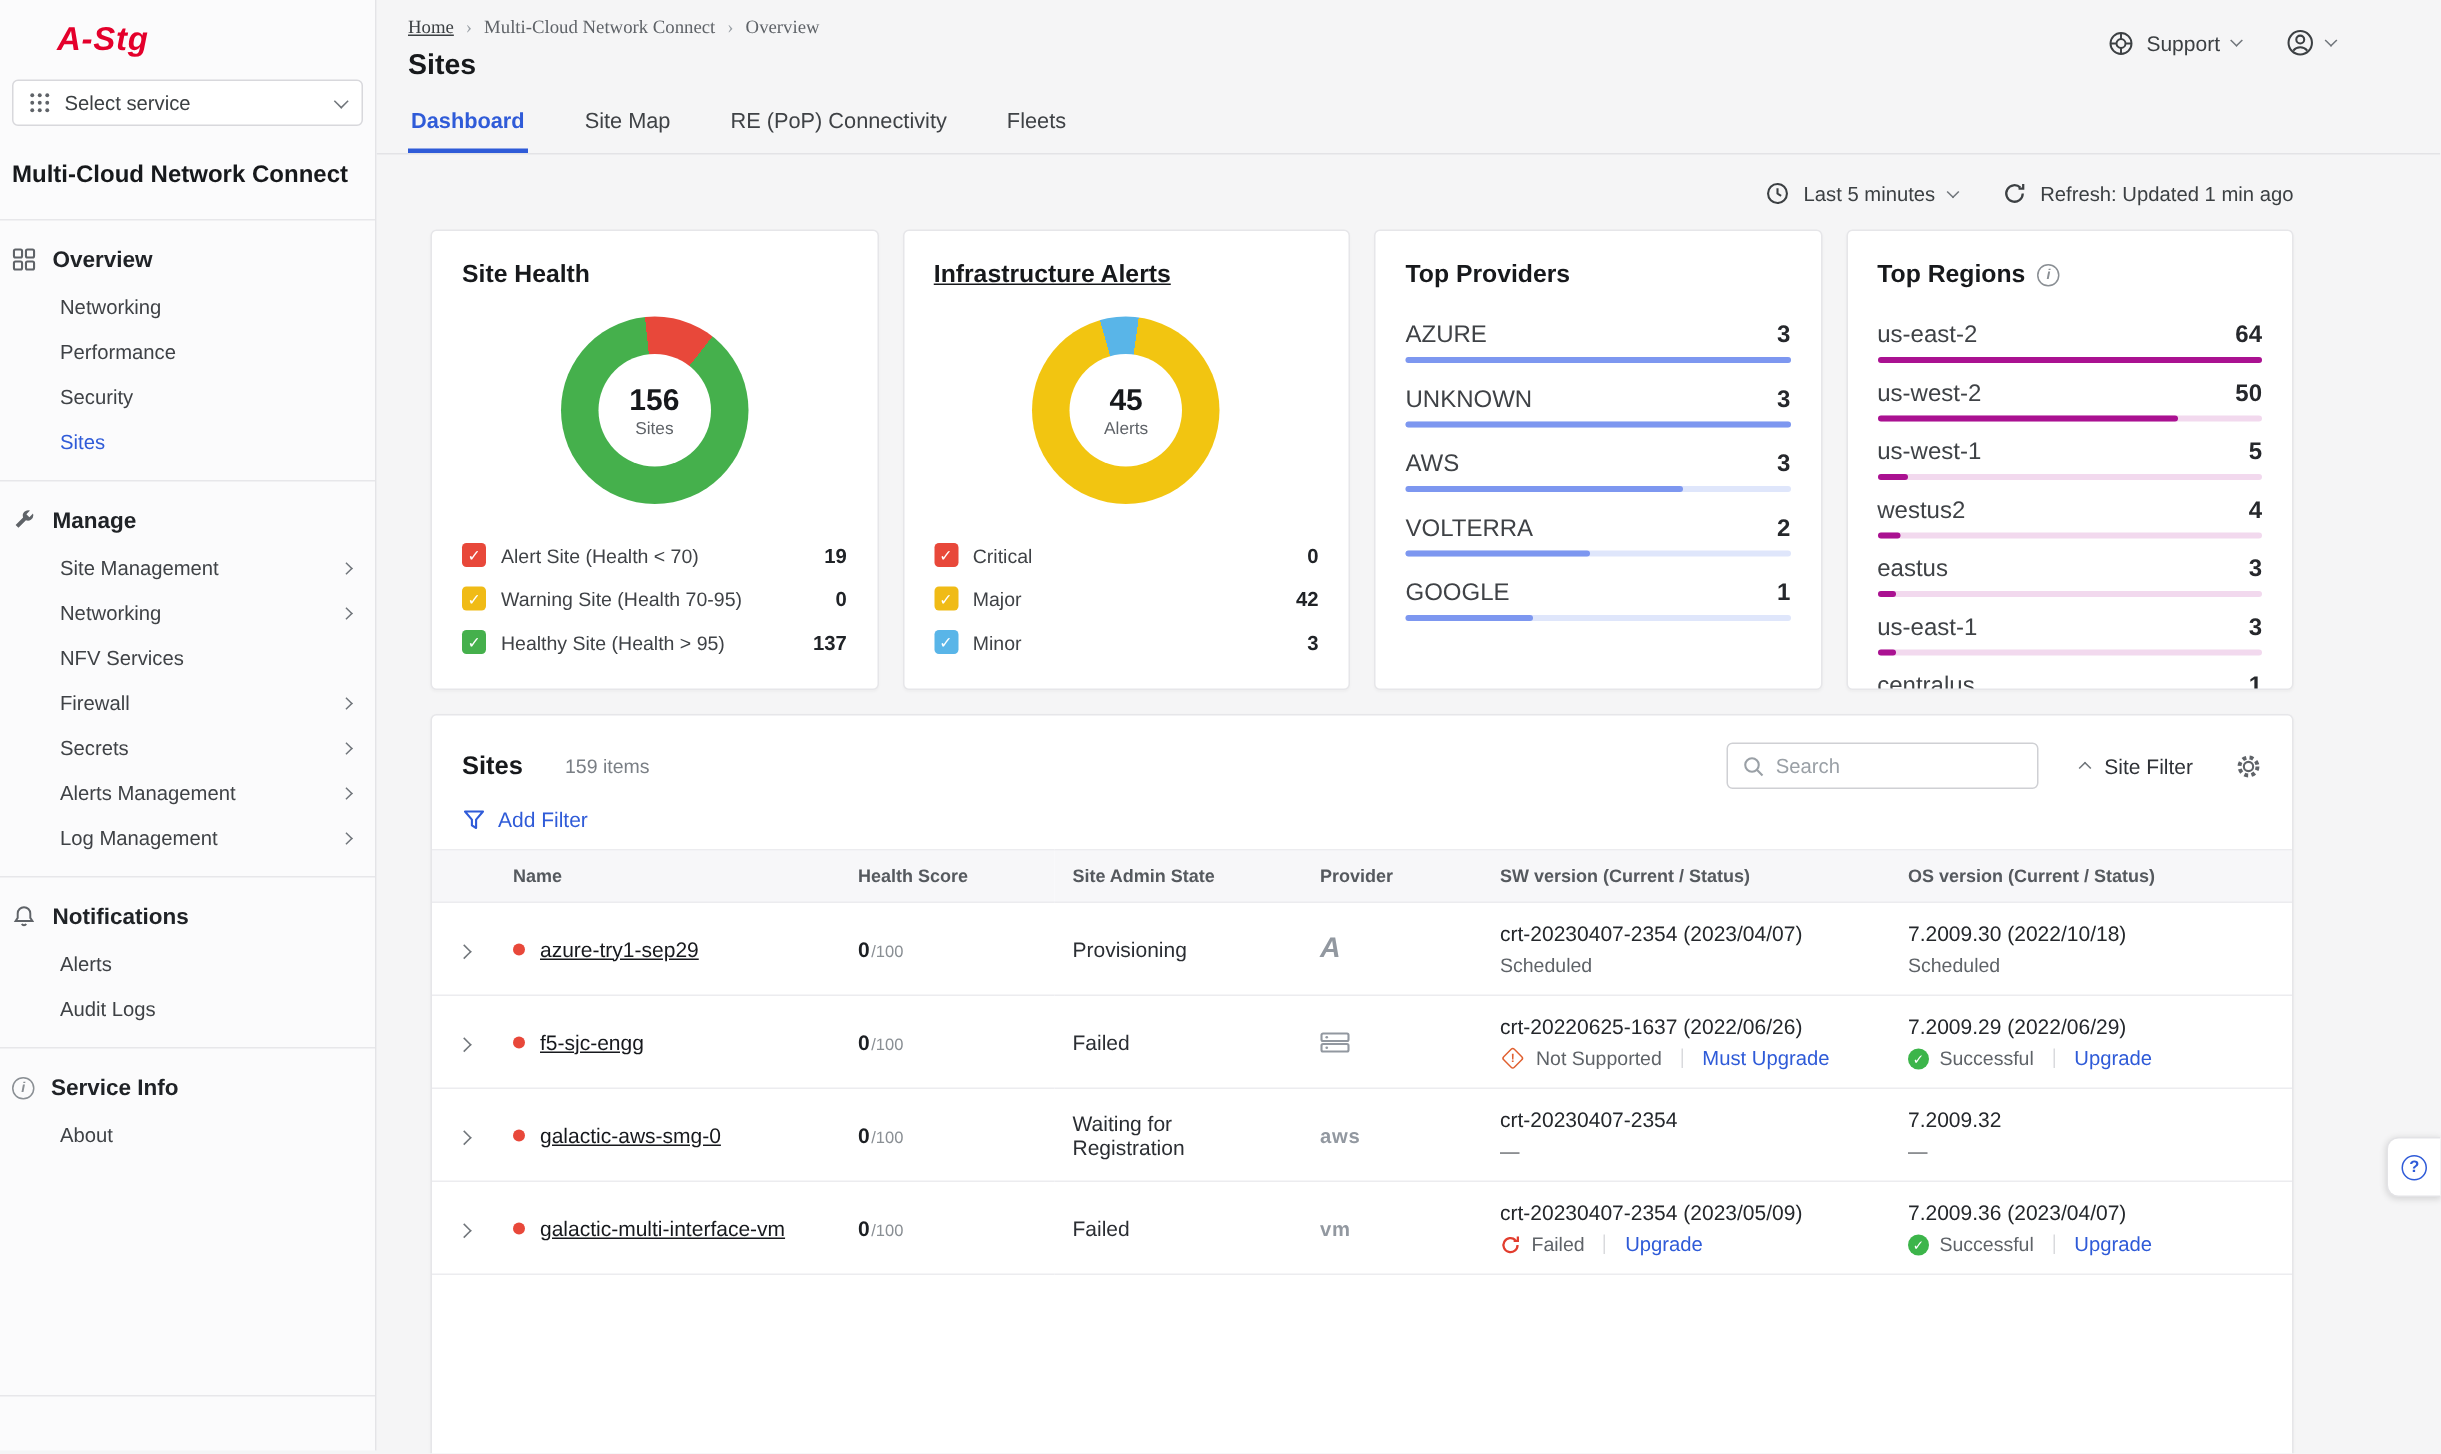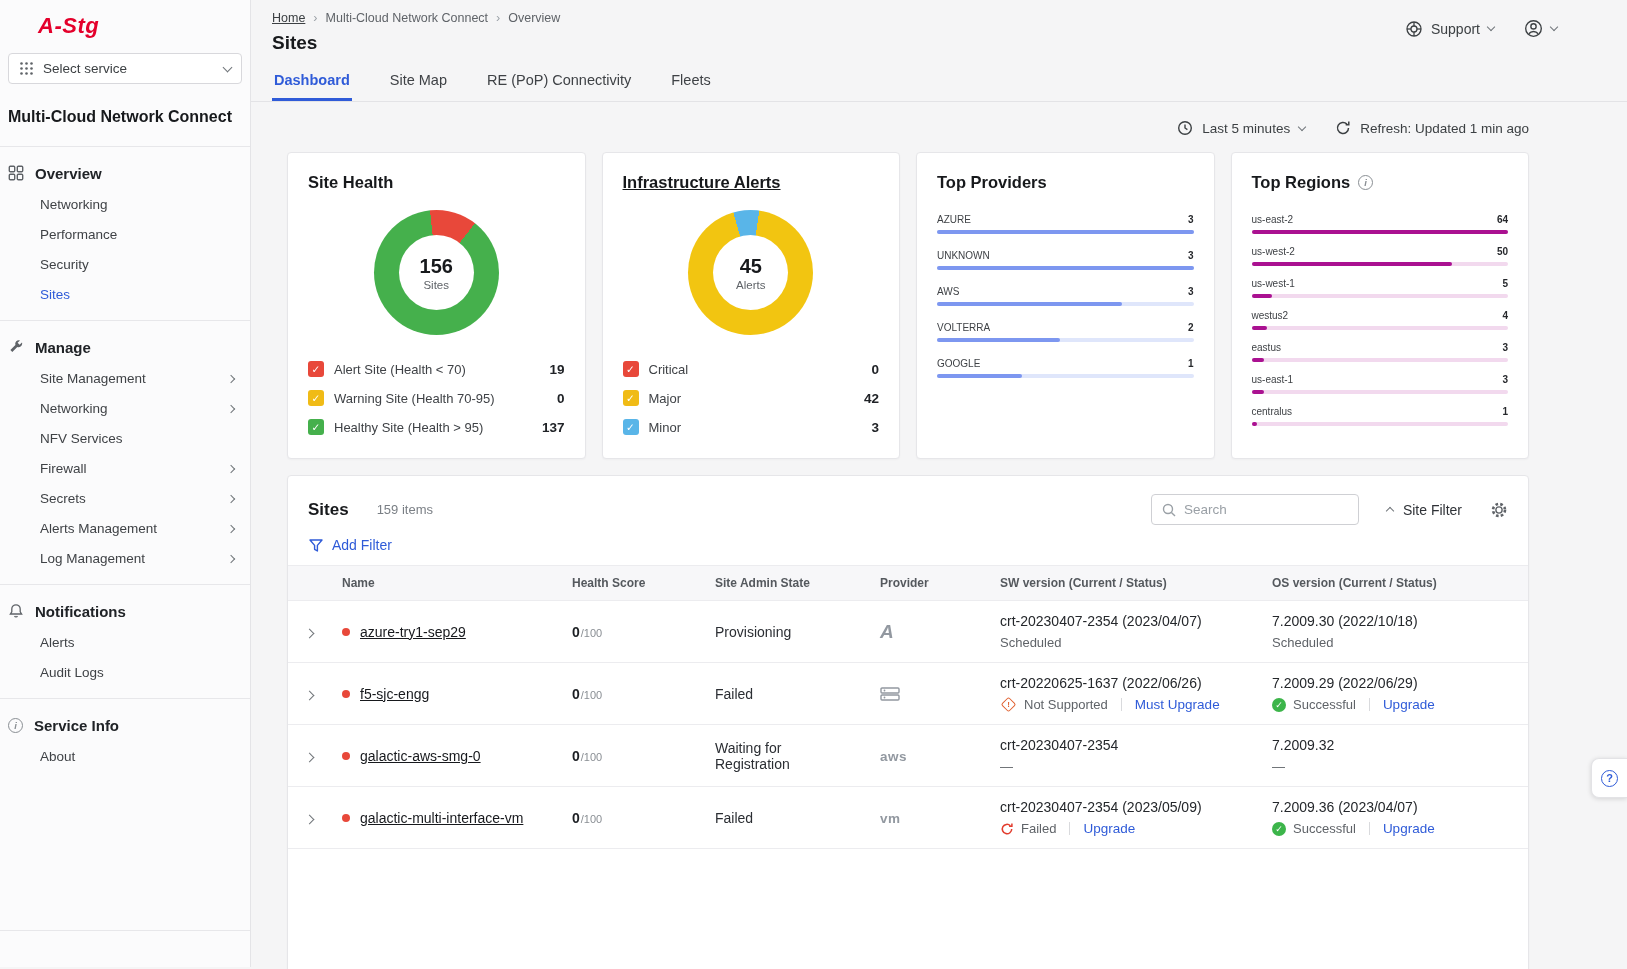--- a/index.html
+++ b/index.html
@@ -67,21 +67,21 @@
   .info-i {
     width: 15px; height: 15px; border: 1.3px solid #8a8f94; border-radius: 50%;
     display: inline-flex; align-items: center; justify-content: center;
     font-size: 9.5px; color: #8a8f94; flex: none;
   }
   .info-i::after { content: "i"; font-style: italic; font-weight: 700; }
 
   
   .main { flex: 1; height: 969px; overflow: hidden; position: relative; }
   .top-row { display: flex; justify-content: space-between; align-items: flex-start; padding: 11px 70px 0 21px; }
-  .breadcrumb { font-size: 12.5px; color: #5f6368; display: flex; align-items: center; gap: 8px; }
+  .breadcrumb { font-size: 12.5px; color: #5f6368; display: flex; align-items: center; gap: 8px; font-family: Liberation Serif, serif; }
   .bc-link { color: #3c4043; text-decoration: underline; cursor: pointer; }
   .bc-sep { color: #9aa0a6; }
   .page-title { font-size: 19px; font-weight: 700; color: #17191c; margin-top: 7px; }
   .top-actions { display: flex; align-items: center; gap: 30px; margin-top: 8px; color: #3c4043; }
   .support, .account { display: flex; align-items: center; gap: 8px; cursor: pointer; font-size: 14px; }
 
   .tabs {
     display: flex; gap: 36px;
     padding: 0 24px 0 21px; margin-top: 10px;
     border-bottom: 1px solid #e3e3e6;
@@ -124,21 +124,21 @@
     font-size: 10.5px; cursor: pointer; flex: none;
   }
   .legend-check::after { content: "✓"; }
   .bg-red { background: #e8483a; } .bg-yellow { background: #f0bb16; }
   .bg-green { background: #45b04c; } .bg-blue { background: #59b5e8; }
   .legend-val { margin-left: auto; font-weight: 700; color: #202327; font-size: 13.5px; }
 
   .bar-rows { margin-top: 22px; display: flex; flex-direction: column; }
   .bar-rows.providers .bar-row { margin-bottom: 16px; }
   .bar-rows.regions  .bar-row { margin-bottom: 12px; }
-  .bar-top { display: flex; justify-content: space-between; font-size: 10px; color: #3f4246; margin-bottom: 5px; }
+  .bar-top { display: flex; justify-content: space-between; font-size: 16px; color: #3f4246; margin-bottom: 5px; }
   .bar-val { font-weight: 600; color: #26282c; }
   .bar-track { height: 4px; border-radius: 2px; position: relative; }
   .bar-track.blue { background: #dfe6fb; } .bar-track.pink { background: #f2d9ee; }
   .bar-fill { position: absolute; left: 0; top: 0; bottom: 0; border-radius: 2px; }
   .bar-fill.blue { background: #7d97f0; } .bar-fill.magenta { background: #aa1191; }
 
   
   .table-card { margin-top: 16px; padding: 0; height: 600px; overflow: hidden; }
   .table-head { display: flex; align-items: center; padding: 18px 20px 10px; }
   .table-title { font-size: 17px; font-weight: 700; color: #17191c; }

